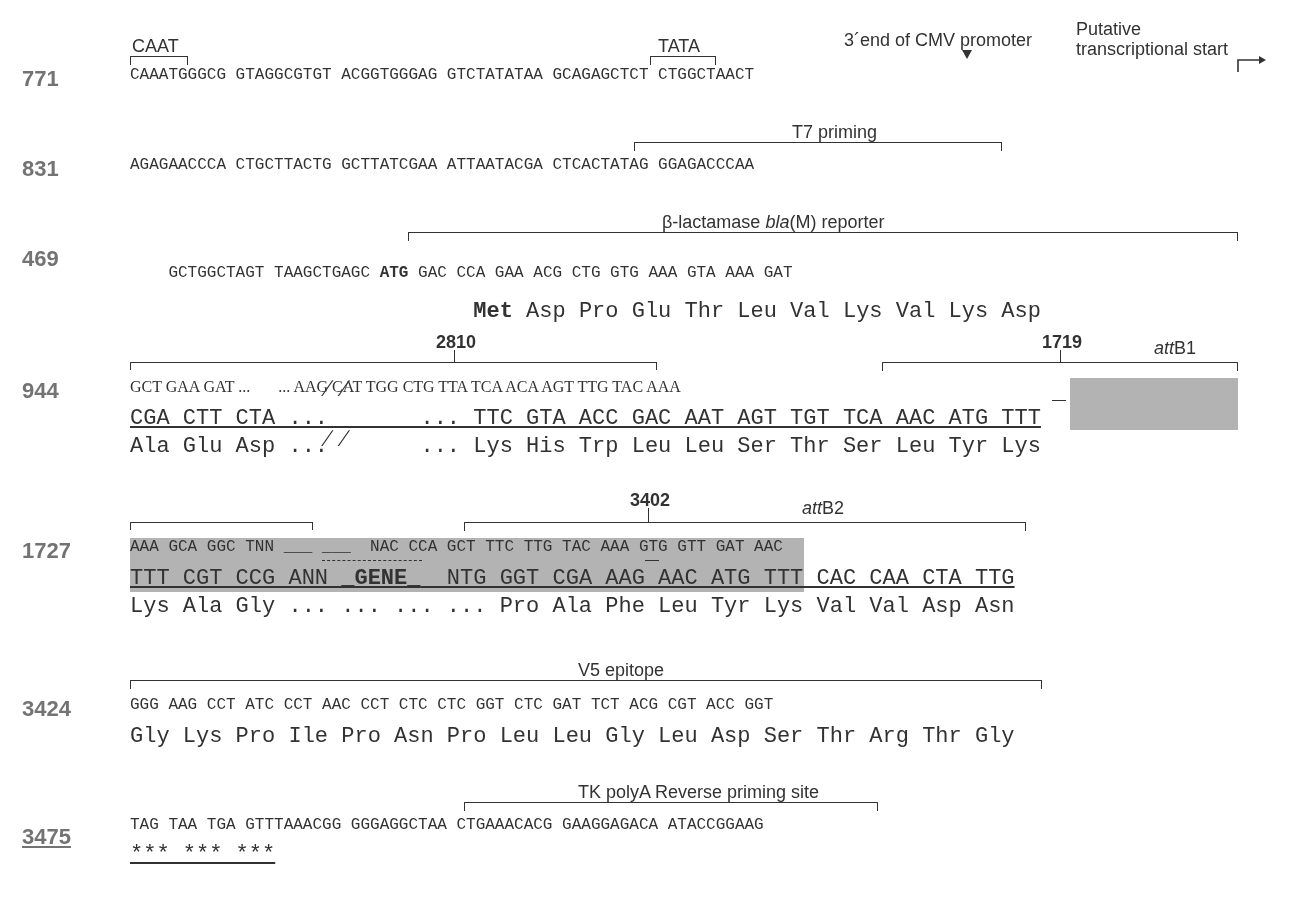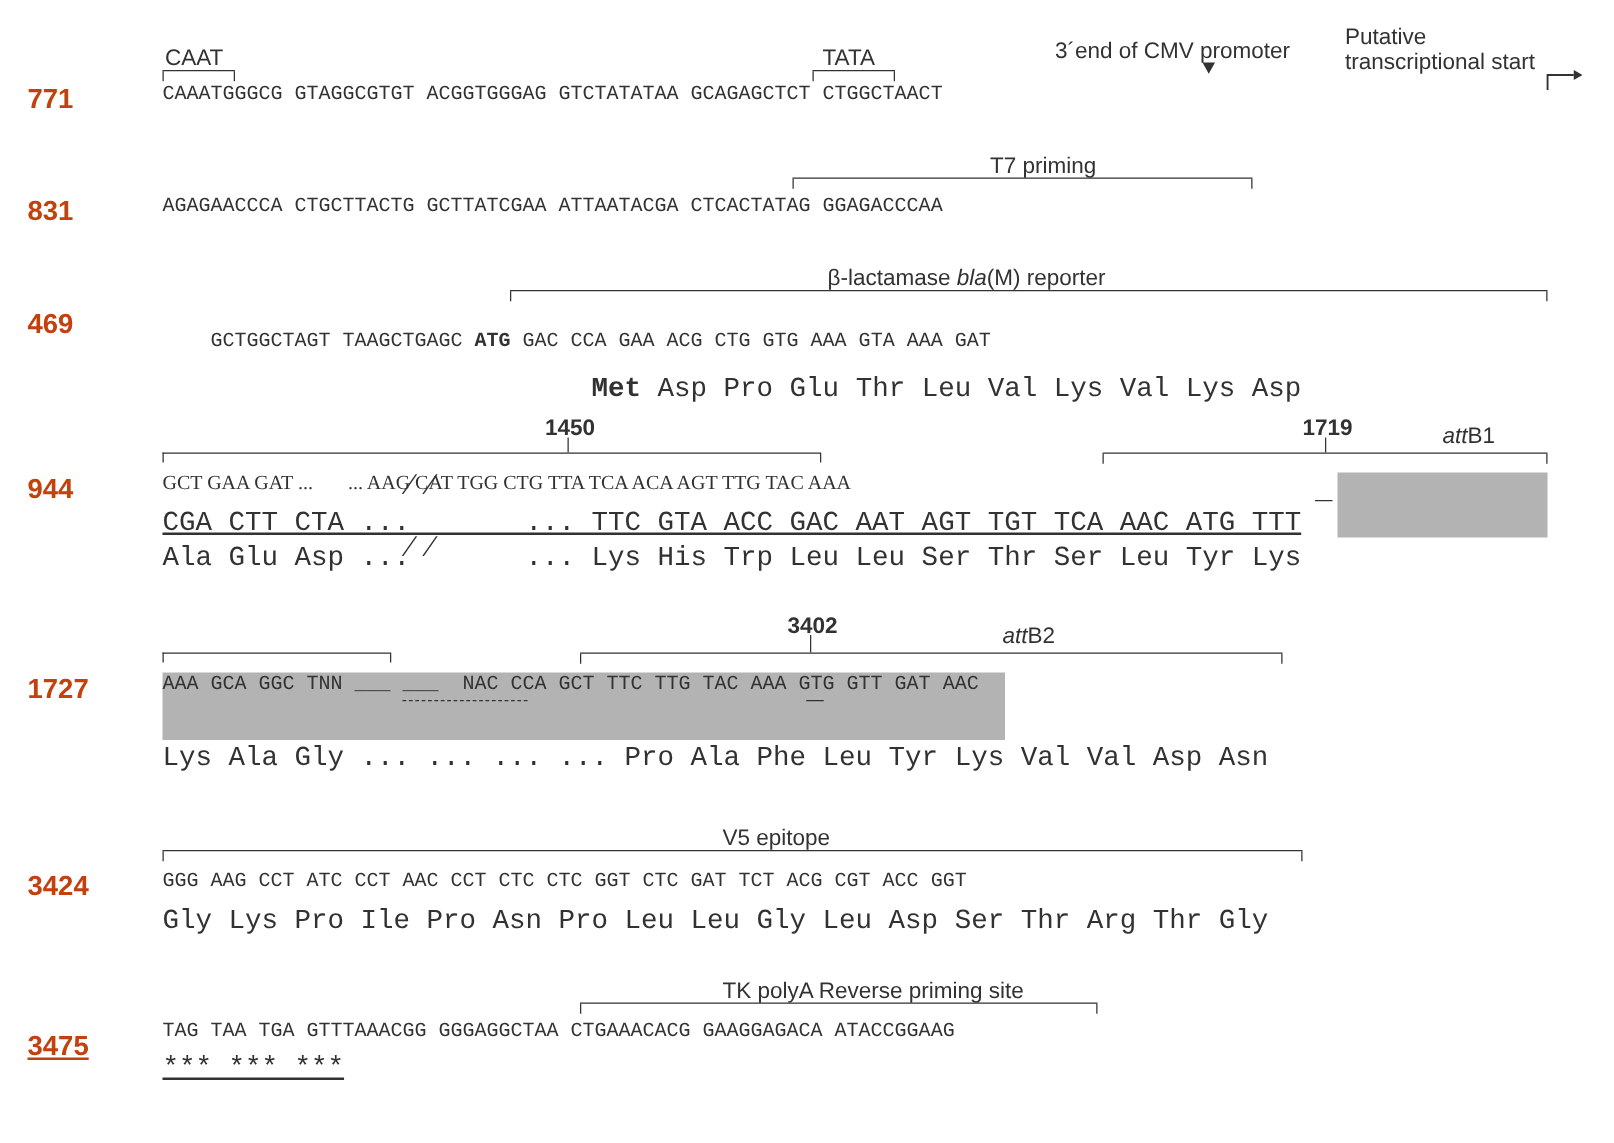--- a/index.html
+++ b/index.html
@@ -14,21 +14,21 @@
   }
   .row { position: relative; height: 66px; }
   .row.tall { height: 90px; }
   .row.taller { height: 120px; }
   .pos {
     position: absolute;
     left: 0;
     top: 40px;
     font-weight: 700;
     font-size: 22px;
-    color: #c2410c;
+    color: #737373;
   }
   .seq { position: absolute; left: 108px; top: 40px; font-size: 16px; font-family: "Courier New", Courier, monospace; white-space: pre; }
   .seq2 { position: absolute; left: 108px; font-size: 22px; font-family: "Courier New", Courier, monospace; white-space: pre; text-decoration: underline; }
   .aa { position: absolute; left: 108px; font-size: 22px; font-family: "Courier New", Courier, monospace; white-space: pre; }
   .label { position: absolute; font-size: 18px; color:#323232; }
   .ital { font-style: italic; }
   .bold { font-weight: 700; }
   .bracket { position: absolute; border-top: 1.4px solid #323232; height: 8px; }
   .bracket::before, .bracket::after { content:""; position:absolute; top:0; width:1.4px; height:8px; background:#323232; }
   .bracket::before { left:0; }
@@ -86,21 +86,21 @@
   </div>
 </div>
 
 <div class="row" style="height:160px;">
 
   <div style="position:absolute; left:108px; top:36px; width:526px; height:1.4px; background:#323232;"></div>
   <div class="tick" style="left:634px; top:36px; height:8px;"></div>
 
   <div class="tick" style="left:108px; top:36px; height:8px;"></div>
 
-  <span class="label small bold" style="left:414px; top:6px;">1450</span>
+  <span class="label small bold" style="left:414px; top:6px;">2810</span>
   <div class="tick" style="left:432px; top:24px; height:12px;"></div>
 
   <div class="bracket" style="left:860px; top:36px; width:356px;"></div>
 
   <span class="label small bold" style="left:1020px; top:6px;">1719</span>
   <div class="tick" style="left:1038px; top:24px; height:12px;"></div>
 
   <span class="label small" style="left:1132px; top:12px;"><span class="ital">att</span>B1</span>
 
   <div class="shade" style="left:1048px; top:52px; width:168px; height:52px;"></div>
@@ -125,20 +125,21 @@
   <span class="label small bold" style="left:608px; top:4px;">3402</span>
   <div class="tick" style="left:626px; top:22px; height:14px;"></div>
 
   <div class="bracket" style="left:442px; top:36px; width:562px;"></div>
   <span class="label small" style="left:780px; top:12px;"><span class="ital">att</span>B2</span>
 
   <div class="shade" style="left:108px; top:52px; width:674px; height:54px;"></div>
 
   <div class="pos" style="top:52px;">1727</div>
   <div class="seq" style="top:52px;">AAA GCA GGC TNN ___ ___  NAC CCA GCT TTC TTG TAC AAA GTG GTT GAT AAC</div>
+  <div class="seq2" style="top:80px;">TTT CGT CCG ANN <span class="bold" style="text-decoration:underline;">_<span>GENE</span>_</span>  NTG GGT CGA AAG AAC ATG TTT CAC CAA CTA TTG</div>
   <div class="aa" style="top:108px;">Lys Ala Gly ... ... ... ... Pro Ala Phe Leu Tyr Lys Val Val Asp Asn</div>
 
   <div class="uline" style="left:623px; top:74px; width:14px;"></div>
 
   <div class="dline" style="left:300px; top:74px; width:100px;"></div>
 </div>
 
 <div class="row" style="height:120px;">
   <span class="label small" style="left:556px; top:4px;">V5 epitope</span>
   <div class="bracket" style="left:108px; top:24px; width:912px;"></div>

